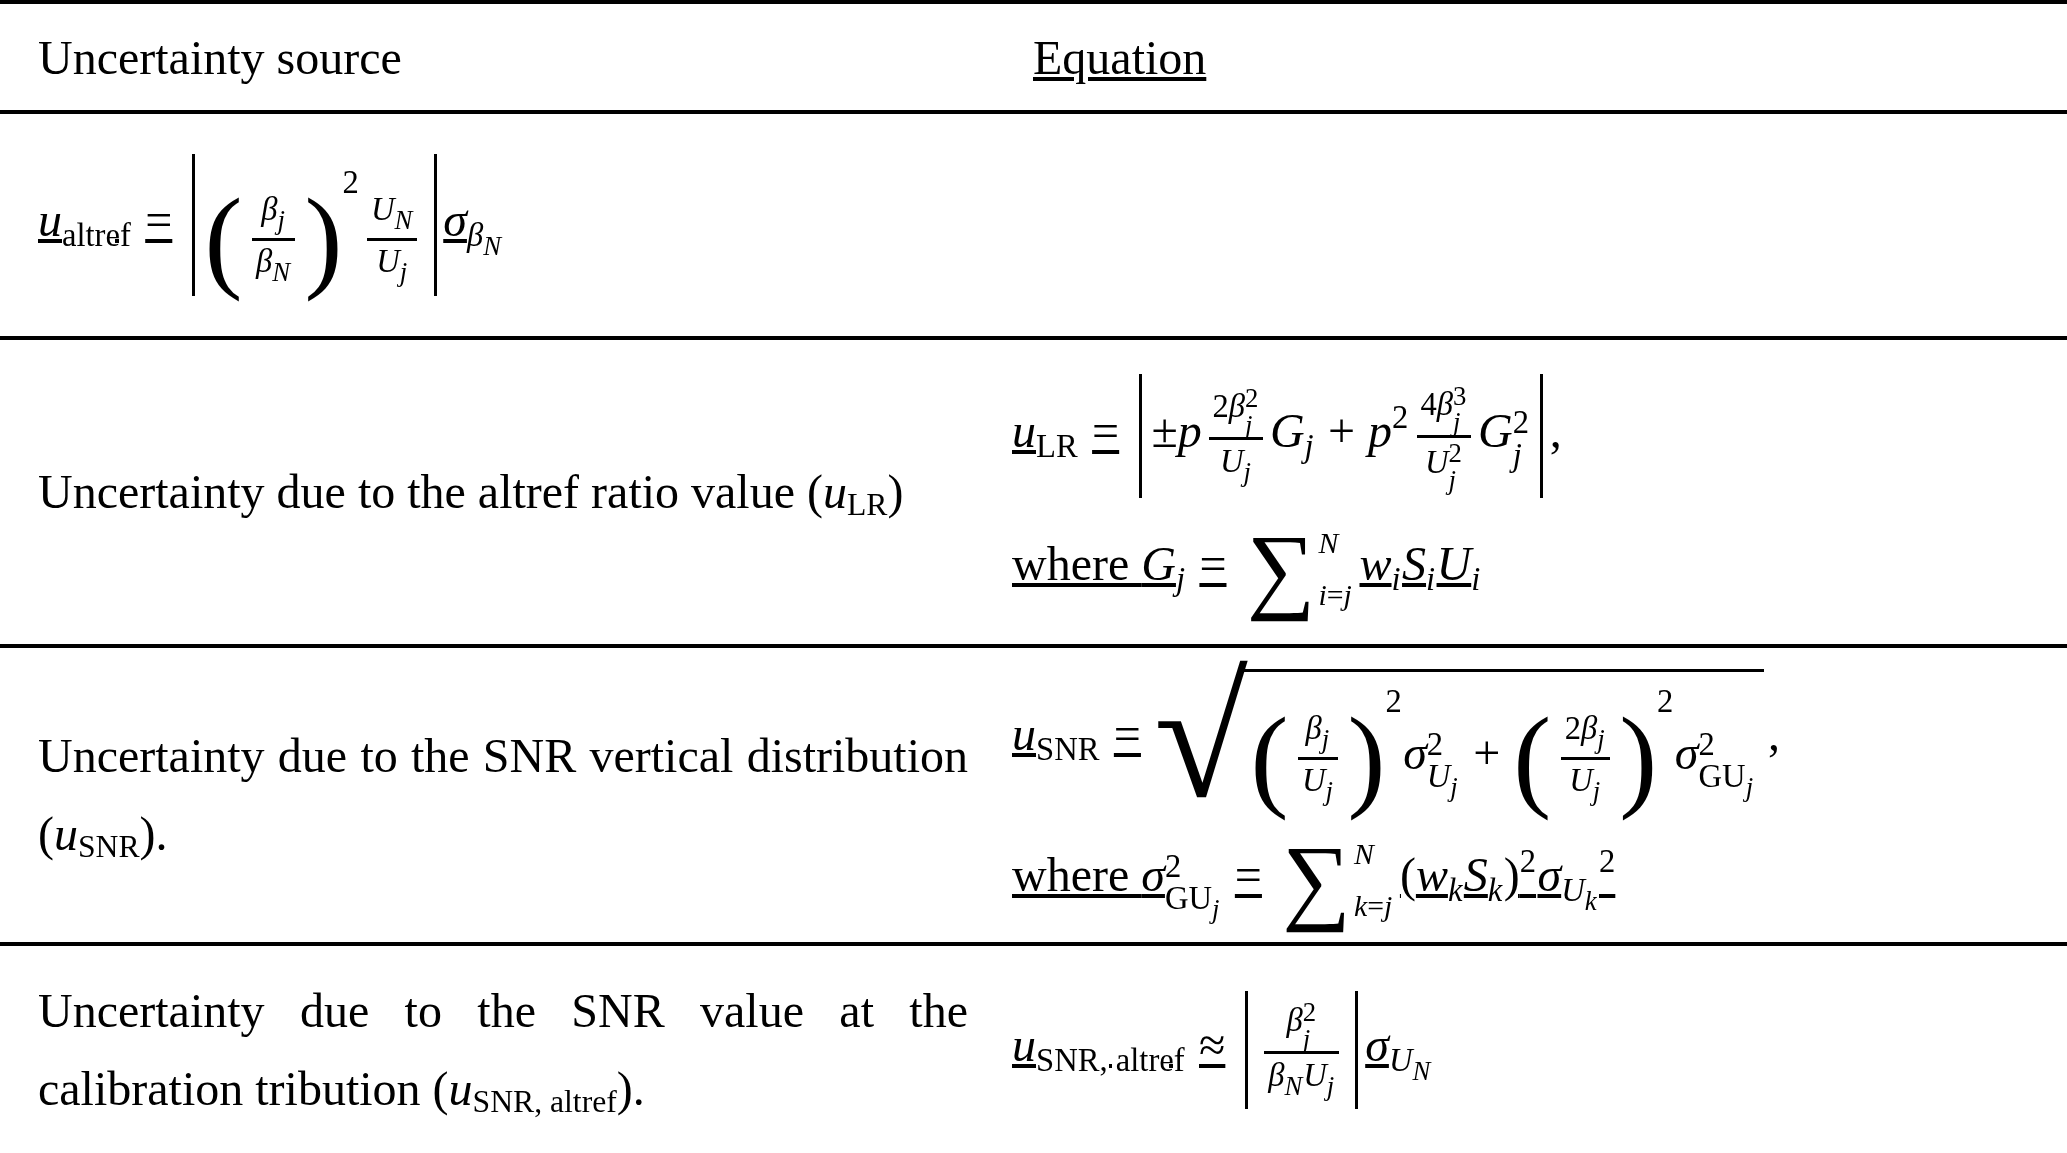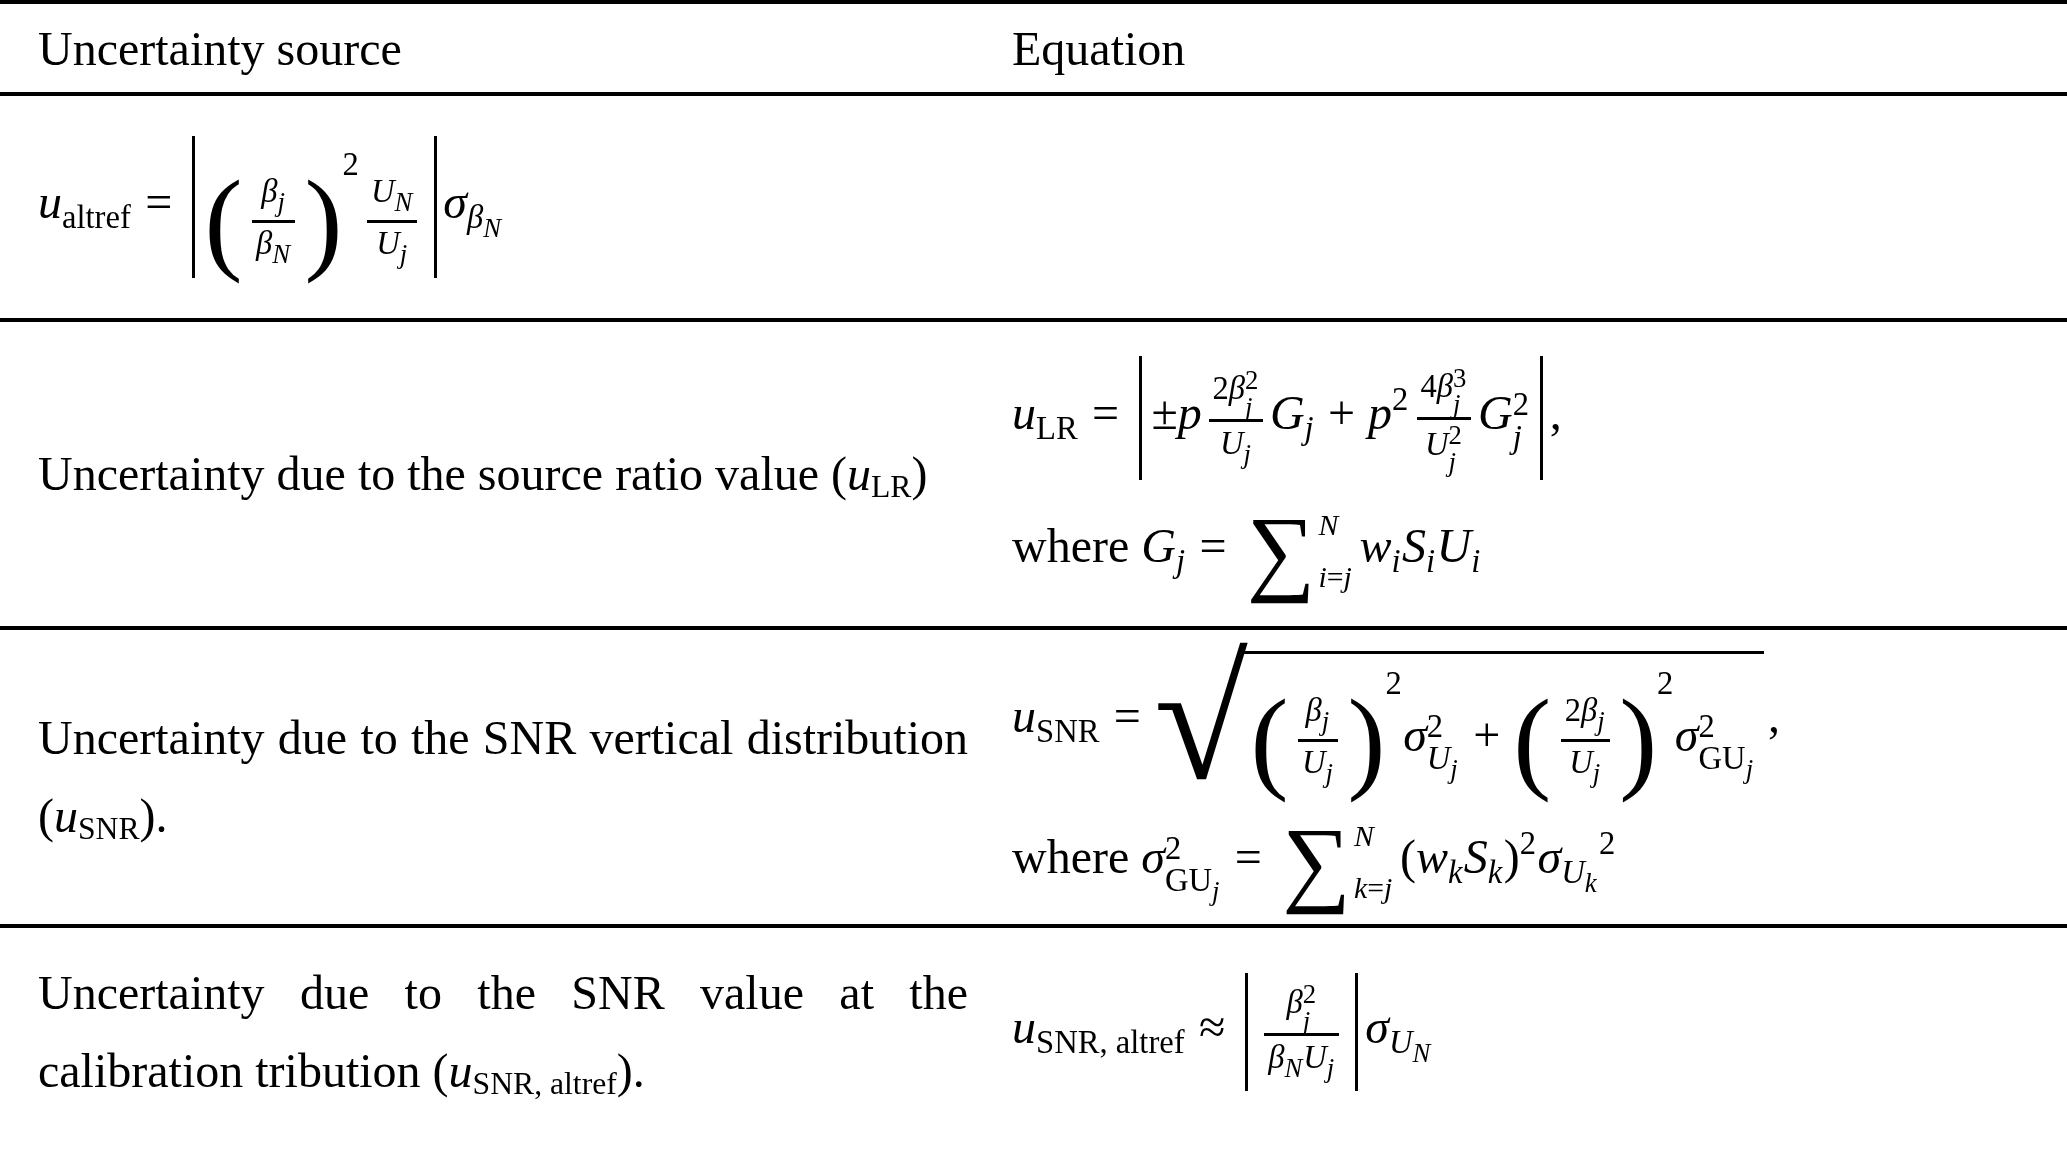--- a/index.html
+++ b/index.html
@@ -7,24 +7,24 @@
     position:relative;
     width:2067px;height:1153px;
     background:#ffffff;color:#000000;
     font-family:"Liberation Serif","DejaVu Serif",serif;
     font-size:48px;
     overflow:hidden;
     box-sizing:border-box;
   }
   .rule{height:4px;background:#000000;}
   .trow{display:flex;align-items:center;box-sizing:border-box;padding-left:38px;padding-right:26px;}
-  .thead{height:88px;}
+  .thead{height:106px;gap:21px;}
   .cell{box-sizing:border-box;}
   .cell-source{flex:0 0 974px;padding-right:44px;}
-  .cell-eq{flex:1 1 auto;min-width:0;}
+  .cell-eq{flex:1 1 auto;min-width:0;text-decoration:underline;}
   .src-text{text-align:justify;line-height:1.62;hyphens:manual;}
   .seg-t{font-style:normal;}
   .seg-i{font-style:italic;}
   .seg-sub{font-size:.66em;vertical-align:-.22em;font-style:normal;}
 
   
   .eq-line{white-space:nowrap;line-height:1.35;}
   .eq-line + .eq-line{margin-top:30px;}
   .mi{font-style:italic;}
   .mr{font-style:normal;}
@@ -84,21 +84,21 @@
                     </span><span class="msup-tall script"><span class="mr">2</span></span></span><span class="mfrac">
                     <span class="fnum script"><span class="mss"><span class="mi">U</span><span class="msub script"><span class="mi">N</span></span></span></span>
                     <span class="fden script"><span class="mss"><span class="mi">U</span><span class="msub script"><span class="mi">j</span></span></span></span>
                   </span></span>
               </span><span class="mss"><span class="mi">σ</span><span class="msub script"><span class="mss"><span class="mi">β</span><span class="msub script"><span class="mi">N</span></span></span></span></span></span></div>
         </div>
       </div>
       <div class="rule"></div>
       <div class="trow" style="min-height: 304px;">
         <div class="cell cell-source">
-          <div class="src-text"><span class="seg-t">Uncertainty due to the source ratio value (</span><span class="seg-i">u</span><span class="seg-sub">LR</span><span class="seg-t">)</span></div>
+          <div class="src-text"><span class="seg-t">Uncertainty due to the altref ratio value (</span><span class="seg-i">u</span><span class="seg-sub">LR</span><span class="seg-t">)</span></div>
         </div>
         <div class="cell cell-eq">
           <div class="eq-line"><span class="mrow"><span class="mss"><span class="mi">u</span><span class="msub script"><span class="mr">LR</span></span></span><span class="mr mrel">=</span><span class="mabs">
                 <span class="mrow"><span class="mr">±</span><span class="mi">p</span><span class="mfrac">
                     <span class="fnum script"><span class="mrow"><span class="mr">2</span><span class="mss"><span class="mi">β</span><span class="msubsup script">
                             <span class="lim"><span class="mr">2</span></span>
                             <span class="lim"><span class="mi">j</span></span>
                           </span></span></span></span>
                     <span class="fden script"><span class="mss"><span class="mi">U</span><span class="msub script"><span class="mi">j</span></span></span></span>
                   </span><span class="mss"><span class="mi">G</span><span class="msub script"><span class="mi">j</span></span></span><span class="mr mrel">+</span><span class="mss"><span class="mi">p</span><span class="msup script"><span class="mr">2</span></span></span><span class="mfrac">

